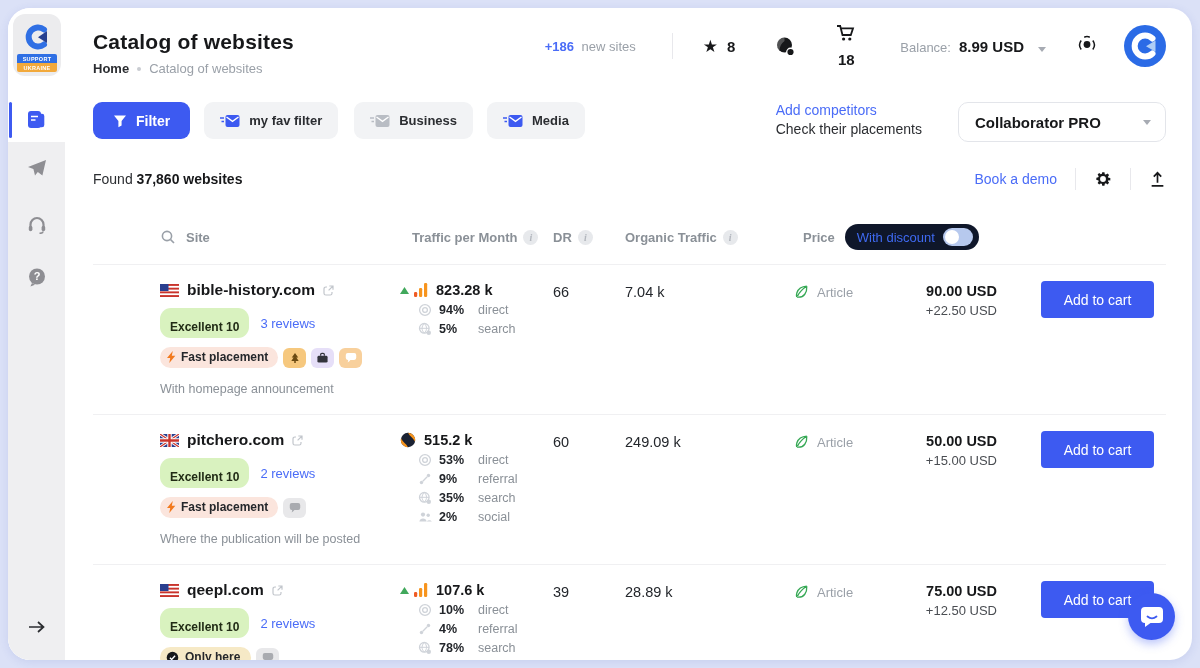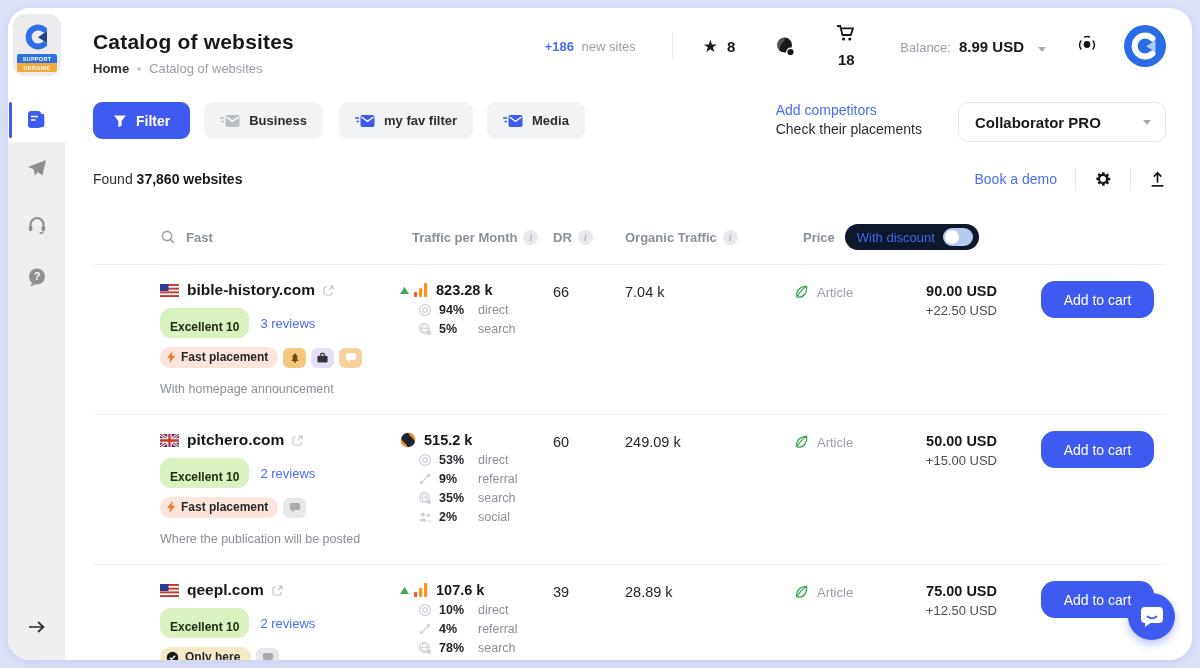--- a/index.html
+++ b/index.html
@@ -120,21 +120,21 @@
 
   .cell-dr, .cell-organic { font-size:14.5px; color:#23262b; padding-top:3px; }
   .cell-dr { padding-left:5px; }
   .cell-organic { padding-left:5px; }
   .cell-type { display:flex; align-items:flex-start; gap:8px; padding-left:33px; padding-top:3px; }
   .cell-type .t { font-size:13px; color:#9aa0a8; padding-top:1px; }
   .cell-price { text-align:right; padding-top:2px; }
   .cell-price .main { font-size:14.5px; font-weight:700; color:#17181a; }
   .cell-price .extra { font-size:13px; color:#4a4d52; margin-top:4px; }
   .cell-cta { justify-self:end; padding-right:12px; }
-  .btn-cart { width:113px; height:37px; background:#3d5af1; color:#fff; border:none; border-radius:14px;
+  .btn-cart { width:113px; height:37px; background:#3d5af1; color:#fff; border:none; border-radius:4px;
               font-family:inherit; font-size:14px; font-weight:500; cursor:pointer; }
 
   .chat-fab { position:absolute; right:25px; bottom:28px; width:47px; height:47px; border-radius:24px;
               background:#3d5af1; border:none; display:flex; align-items:center; justify-content:center;
               cursor:pointer; box-shadow:0 4px 10px rgba(61,90,241,.35); }
 </style>
 </head>
 <body>
 
 <div class="page">
@@ -252,36 +252,36 @@
       <div class="filters-row">
         <button class="btn-filter">
           <svg width="14" height="14" viewBox="0 0 14 14">
             <path d="M1 1.5h12L8.6 7v4.6l-3.2 1.6V7z" fill="#fff"></path>
           </svg>
           <span>Filter</span>
         </button>
 
         <button class="chip-btn">
           <svg width="20" height="14" viewBox="0 0 20 14">
+            <line x1="0" y1="4" x2="4" y2="4" stroke="#3d5af1" stroke-width="1.6"></line>
+            <line x1="1.5" y1="7.5" x2="4" y2="7.5" stroke="#3d5af1" stroke-width="1.6"></line>
+            <rect x="5.5" y="1" width="14" height="12" rx="2" fill="#3d5af1"></rect>
+            <path d="M6.5 3l6 4.4 6-4.4" stroke="#fff" stroke-width="1.4" fill="none"></path>
+          </svg>
+          <span>my fav filter</span>
+        </button>
+
+        <button class="chip-btn">
+          <svg width="20" height="14" viewBox="0 0 20 14">
             <line x1="0" y1="4" x2="4" y2="4" stroke="#b9bdc4" stroke-width="1.6"></line>
             <line x1="1.5" y1="7.5" x2="4" y2="7.5" stroke="#b9bdc4" stroke-width="1.6"></line>
             <rect x="5.5" y="1" width="14" height="12" rx="2" fill="#b9bdc4"></rect>
             <path d="M6.5 3l6 4.4 6-4.4" stroke="#fff" stroke-width="1.4" fill="none"></path>
           </svg>
           <span>Business</span>
-        </button>
-
-        <button class="chip-btn">
-          <svg width="20" height="14" viewBox="0 0 20 14">
-            <line x1="0" y1="4" x2="4" y2="4" stroke="#3d5af1" stroke-width="1.6"></line>
-            <line x1="1.5" y1="7.5" x2="4" y2="7.5" stroke="#3d5af1" stroke-width="1.6"></line>
-            <rect x="5.5" y="1" width="14" height="12" rx="2" fill="#3d5af1"></rect>
-            <path d="M6.5 3l6 4.4 6-4.4" stroke="#fff" stroke-width="1.4" fill="none"></path>
-          </svg>
-          <span>my fav filter</span>
         </button>
 
         <button class="chip-btn">
           <svg width="20" height="14" viewBox="0 0 20 14">
             <line x1="0" y1="4" x2="4" y2="4" stroke="#3d5af1" stroke-width="1.6"></line>
             <line x1="1.5" y1="7.5" x2="4" y2="7.5" stroke="#3d5af1" stroke-width="1.6"></line>
             <rect x="5.5" y="1" width="14" height="12" rx="2" fill="#3d5af1"></rect>
             <path d="M6.5 3l6 4.4 6-4.4" stroke="#fff" stroke-width="1.4" fill="none"></path>
           </svg>
           <span>Media</span>
@@ -321,21 +321,21 @@
         </div>
       </div>
 
       <div class="table-wrap">
         <div class="thead tgrid">
           <div class="th th-site">
             <svg width="16" height="16" viewBox="0 0 16 16">
               <circle cx="7" cy="7" r="4.6" fill="none" stroke="#9aa0a8" stroke-width="1.6"></circle>
               <line x1="10.6" y1="10.6" x2="14" y2="14" stroke="#9aa0a8" stroke-width="1.6"></line>
             </svg>
-            <span>Fast</span>
+            <span>Site</span>
           </div>
           <div class="th th-traffic">
             <span>Traffic per Month</span>
             <span class="info-i">i</span>
           </div>
           <div class="th th-dr">
             <span>DR</span>
             <span class="info-i">i</span>
           </div>
           <div class="th th-organic">

